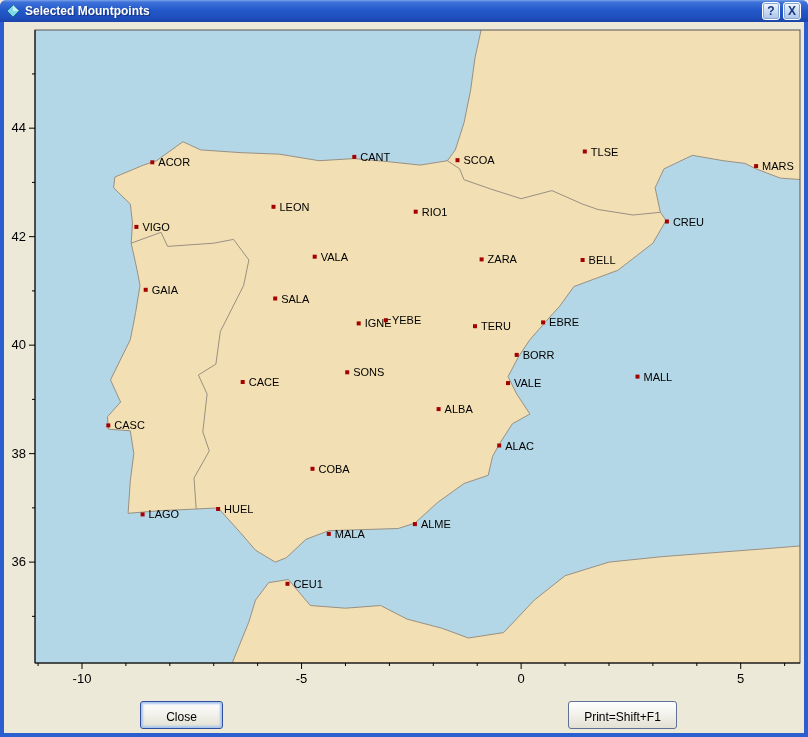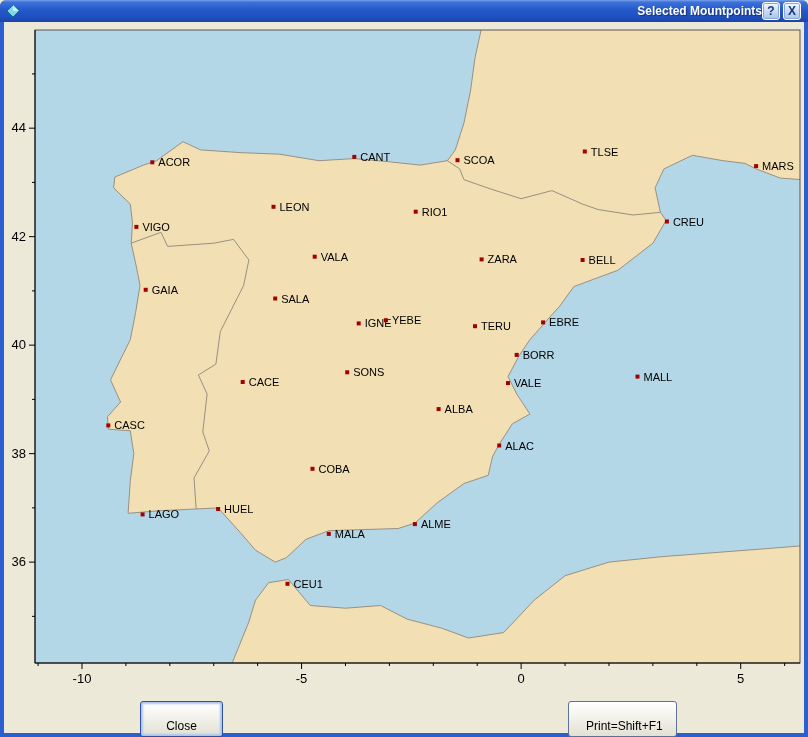--- a/index.html
+++ b/index.html
@@ -18,37 +18,37 @@
   .titlebar{
     position:absolute;left:-4px;right:-4px;top:0;height:22px;
     background:linear-gradient(180deg,#7ba2e8 0%,#3d72da 10%,#2459cb 45%,#1e4fbd 80%,#1a44a8 100%);
     border-radius:6px 6px 0 0;
     display:flex;align-items:center;
     color:#fff;font-size:12px;font-weight:bold;
     text-shadow:1px 1px 1px #12307a;
     user-select:none;
   }
   .title-icon{width:14px;height:14px;margin:0 5px 0 6px;display:inline-flex;}
-  .title-text{flex:1;white-space:nowrap;overflow:hidden;text-align:right;}
+  .title-text{flex:1;white-space:nowrap;overflow:hidden;}
   .tb-buttons{display:flex;gap:3px;margin-right:7px;}
   .tb-btn{
     width:18px;height:18px;padding:0;
     border:1px solid #ffffff;border-radius:3px;
     background:linear-gradient(180deg,#f6faff 0%,#cfdef5 45%,#aac4ea 100%);
     box-shadow:inset 0 0 0 1px #8aa7d4;
     color:#16397e;font:bold 12px "Liberation Sans",sans-serif;
     line-height:14px;cursor:default;
   }
   .content{
     position:absolute;left:0;right:0;top:22px;bottom:0;
     background:#ece9d8;
   }
   #map-svg{position:absolute;left:0;top:0;}
   .xp-btn{
-    position:absolute;height:28px;padding:17px;
+    position:absolute;height:28px;padding:8px;
     font:12px "Liberation Sans",sans-serif;color:#000;
     background:linear-gradient(180deg,#ffffff 0%,#f3f2ec 45%,#e3e1d3 100%);
     border:1px solid #5f7196;border-radius:3px;
     cursor:default;
   }
   #btn-close{left:136px;top:679px;width:83px;border-color:#2f4f9e;box-shadow:inset 0 0 2px 2px #aac6ee;}
   #btn-print{left:370px;top:679px;width:83px;margin-top:36px;}
   #btn-help{left:564px;top:679px;width:109px;}
 </style>
 </head>

